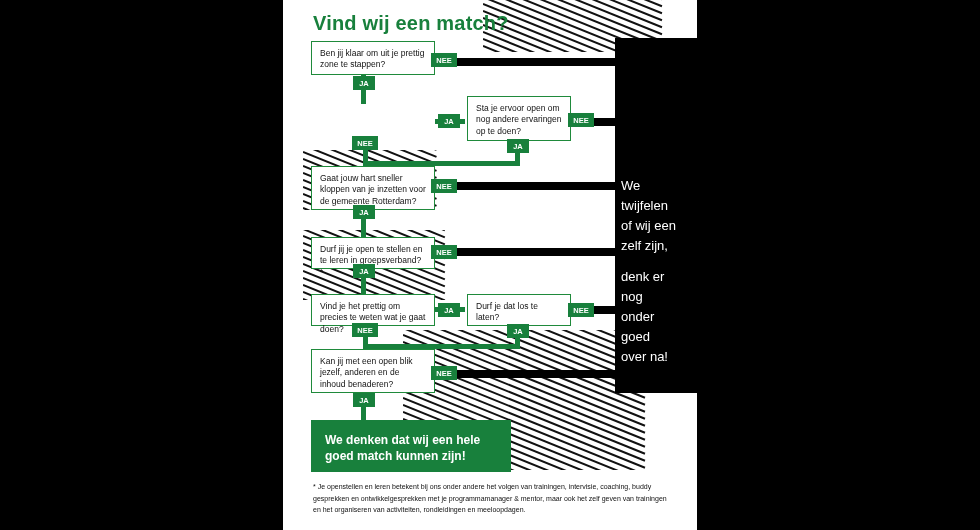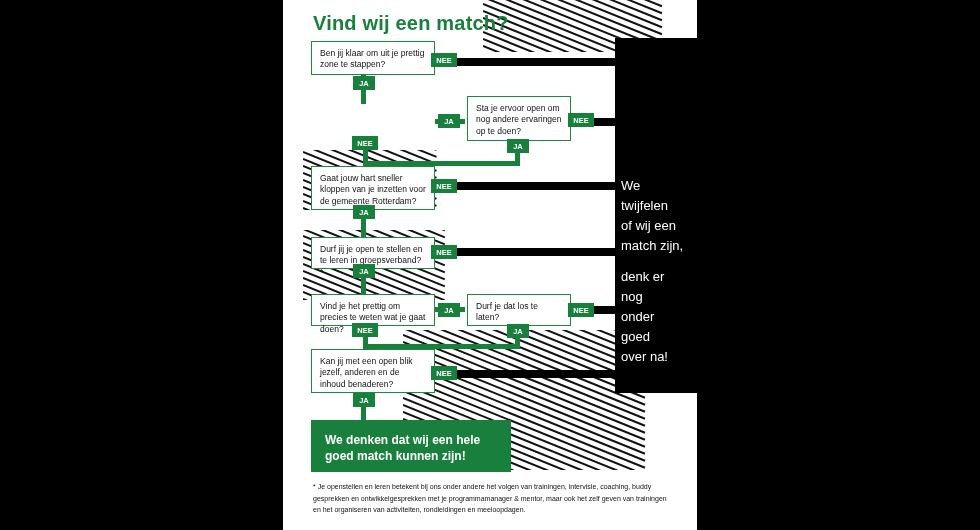--- a/index.html
+++ b/index.html
@@ -137,21 +137,21 @@
     <div class="blackbox" style="left:150px;top:58px;width:190px;height:8px;"></div>
     <div class="blackbox" style="left:290px;top:118px;width:50px;height:8px;"></div>
     <div class="blackbox" style="left:150px;top:182px;width:190px;height:8px;"></div>
     <div class="blackbox" style="left:150px;top:248px;width:190px;height:8px;"></div>
     <div class="blackbox" style="left:290px;top:306px;width:50px;height:8px;"></div>
     <div class="blackbox" style="left:150px;top:370px;width:190px;height:8px;"></div>
 
     <div class="rightText" style="left:338px;top:176px;">
       <div>We twijfelen</div>
       <div>of wij een</div>
-      <div>match zijn,</div>
+      <div>zelf zijn,</div>
       <div style="height:10px;"></div>
       <div>denk er nog</div>
       <div>onder goed</div>
       <div>over na!</div>
     </div>
 
     <div class="qbox" style="left:28px;top:41px;width:124px;height:34px;">
       <span>Ben jij klaar om uit je prettig zone te stappen?</span>
     </div>
     <div class="tagNEE" style="left:148px;top:53px;">

